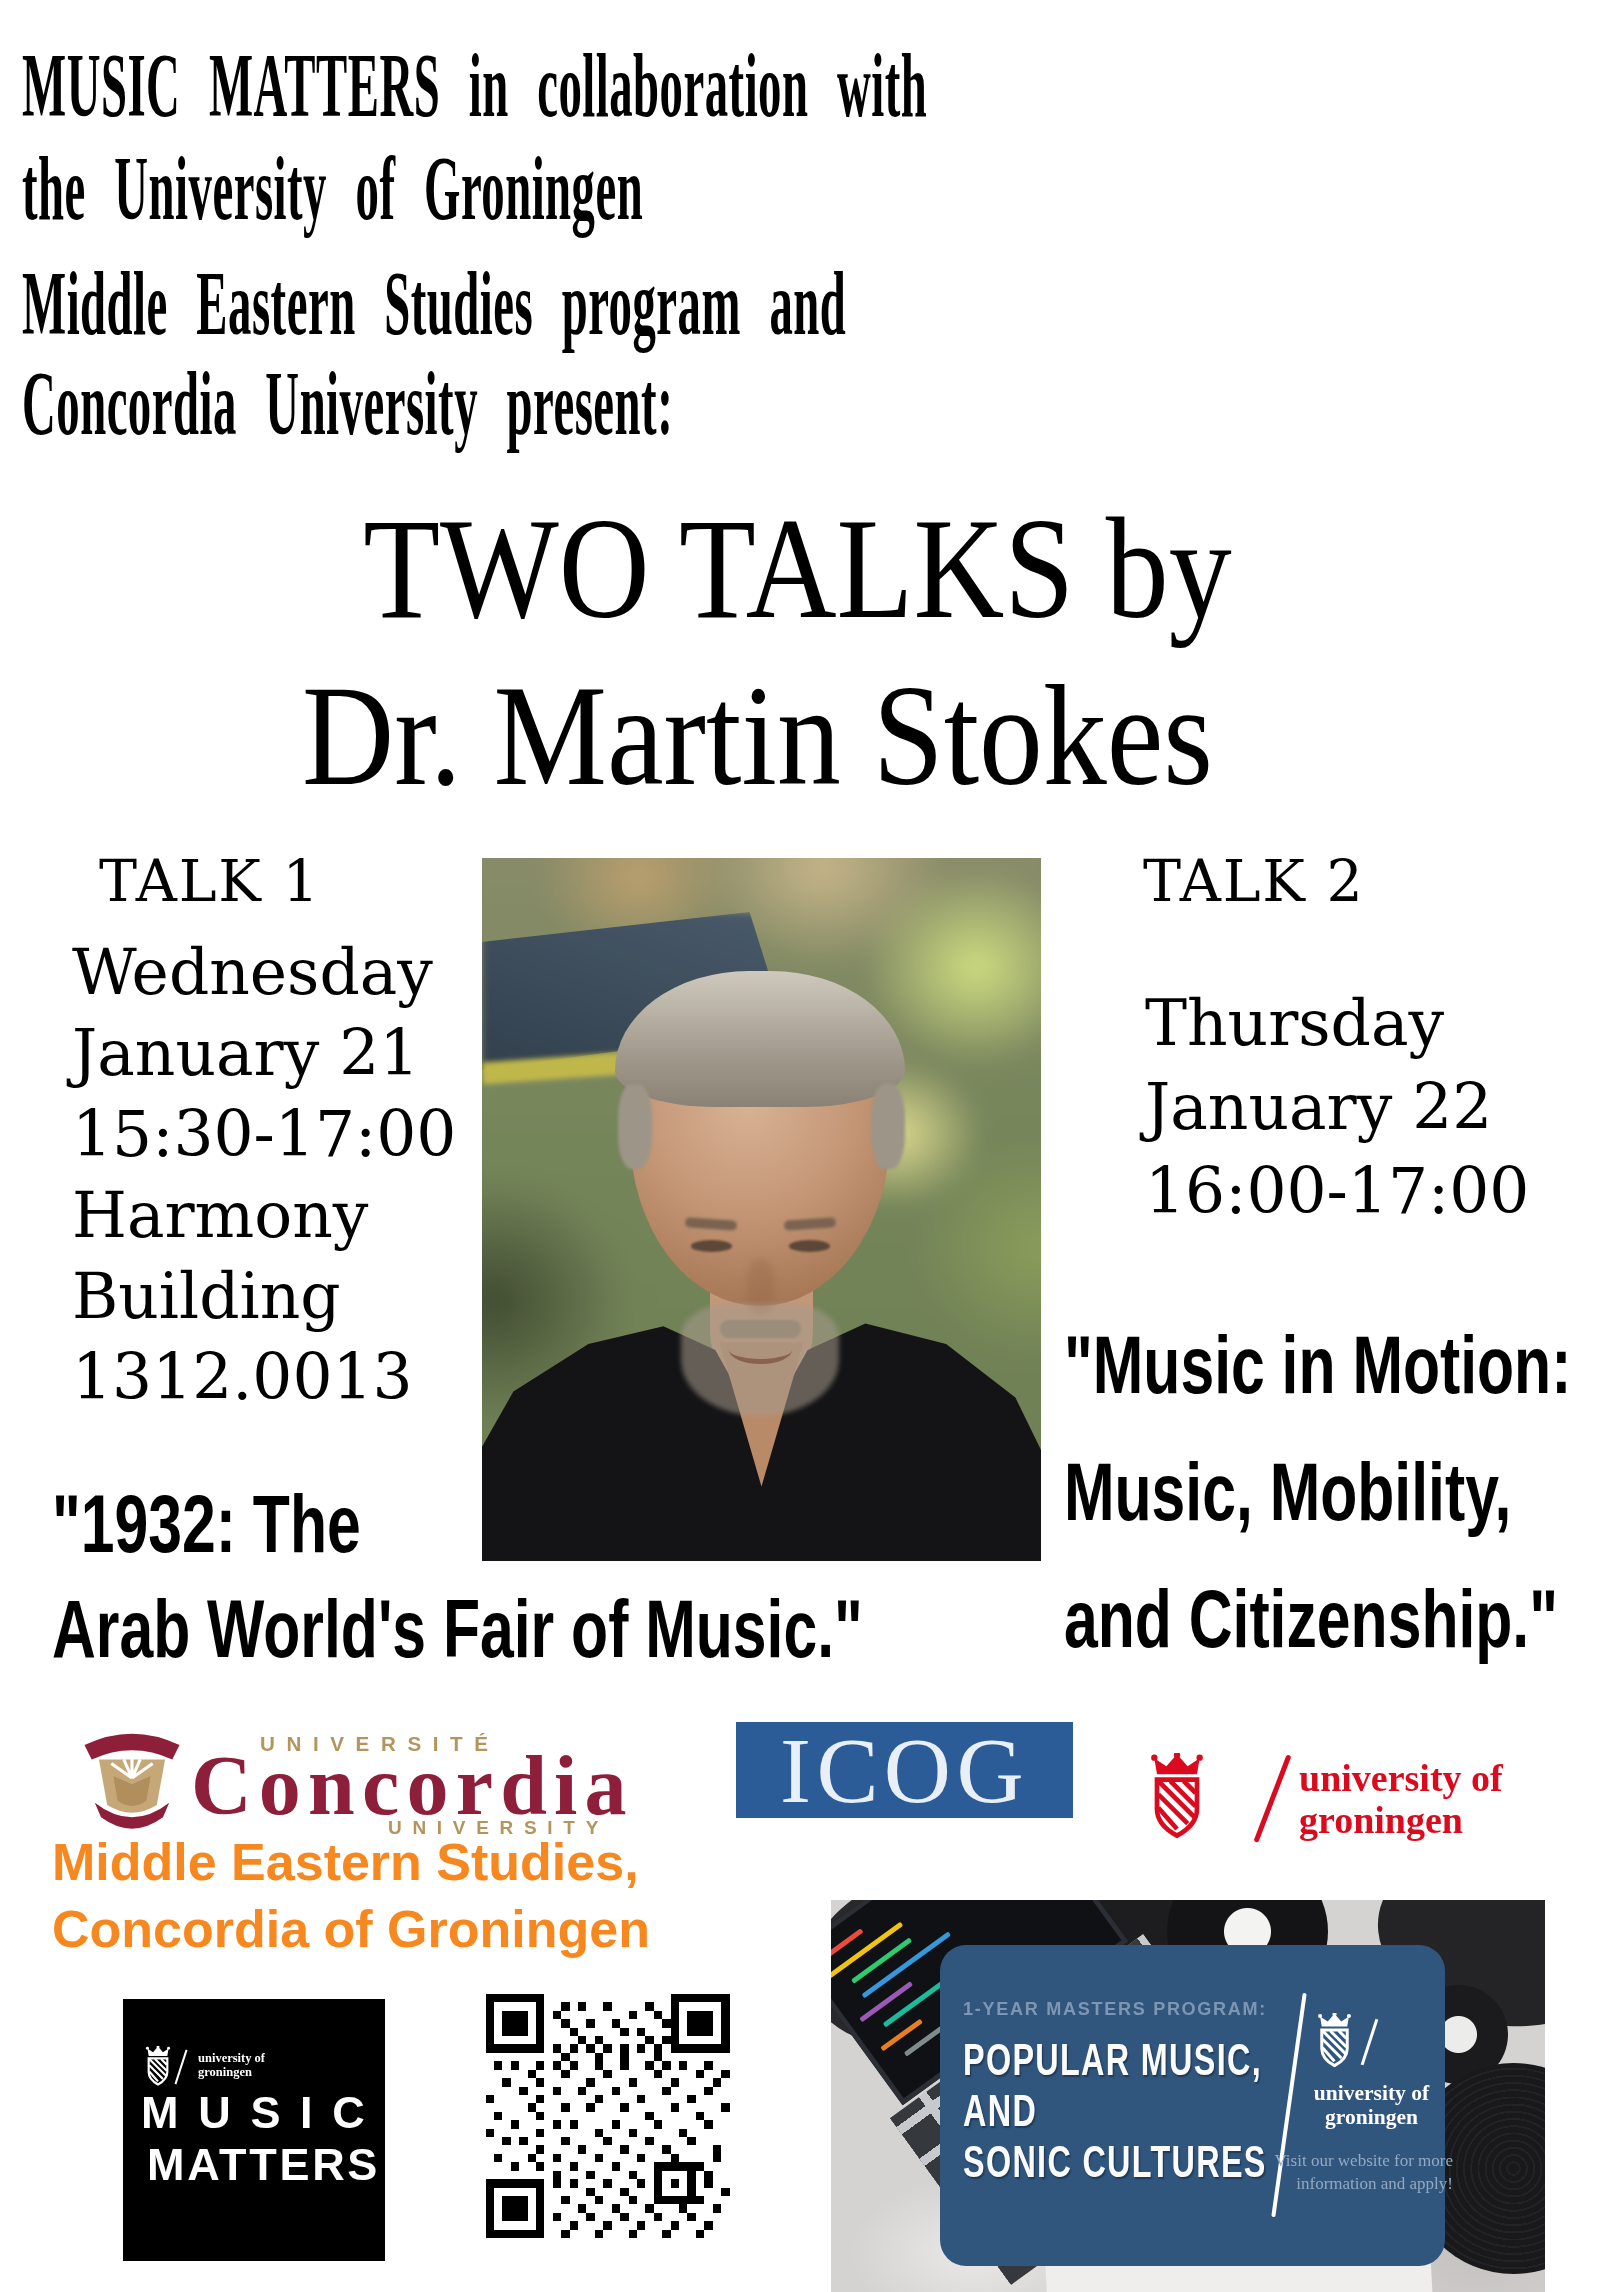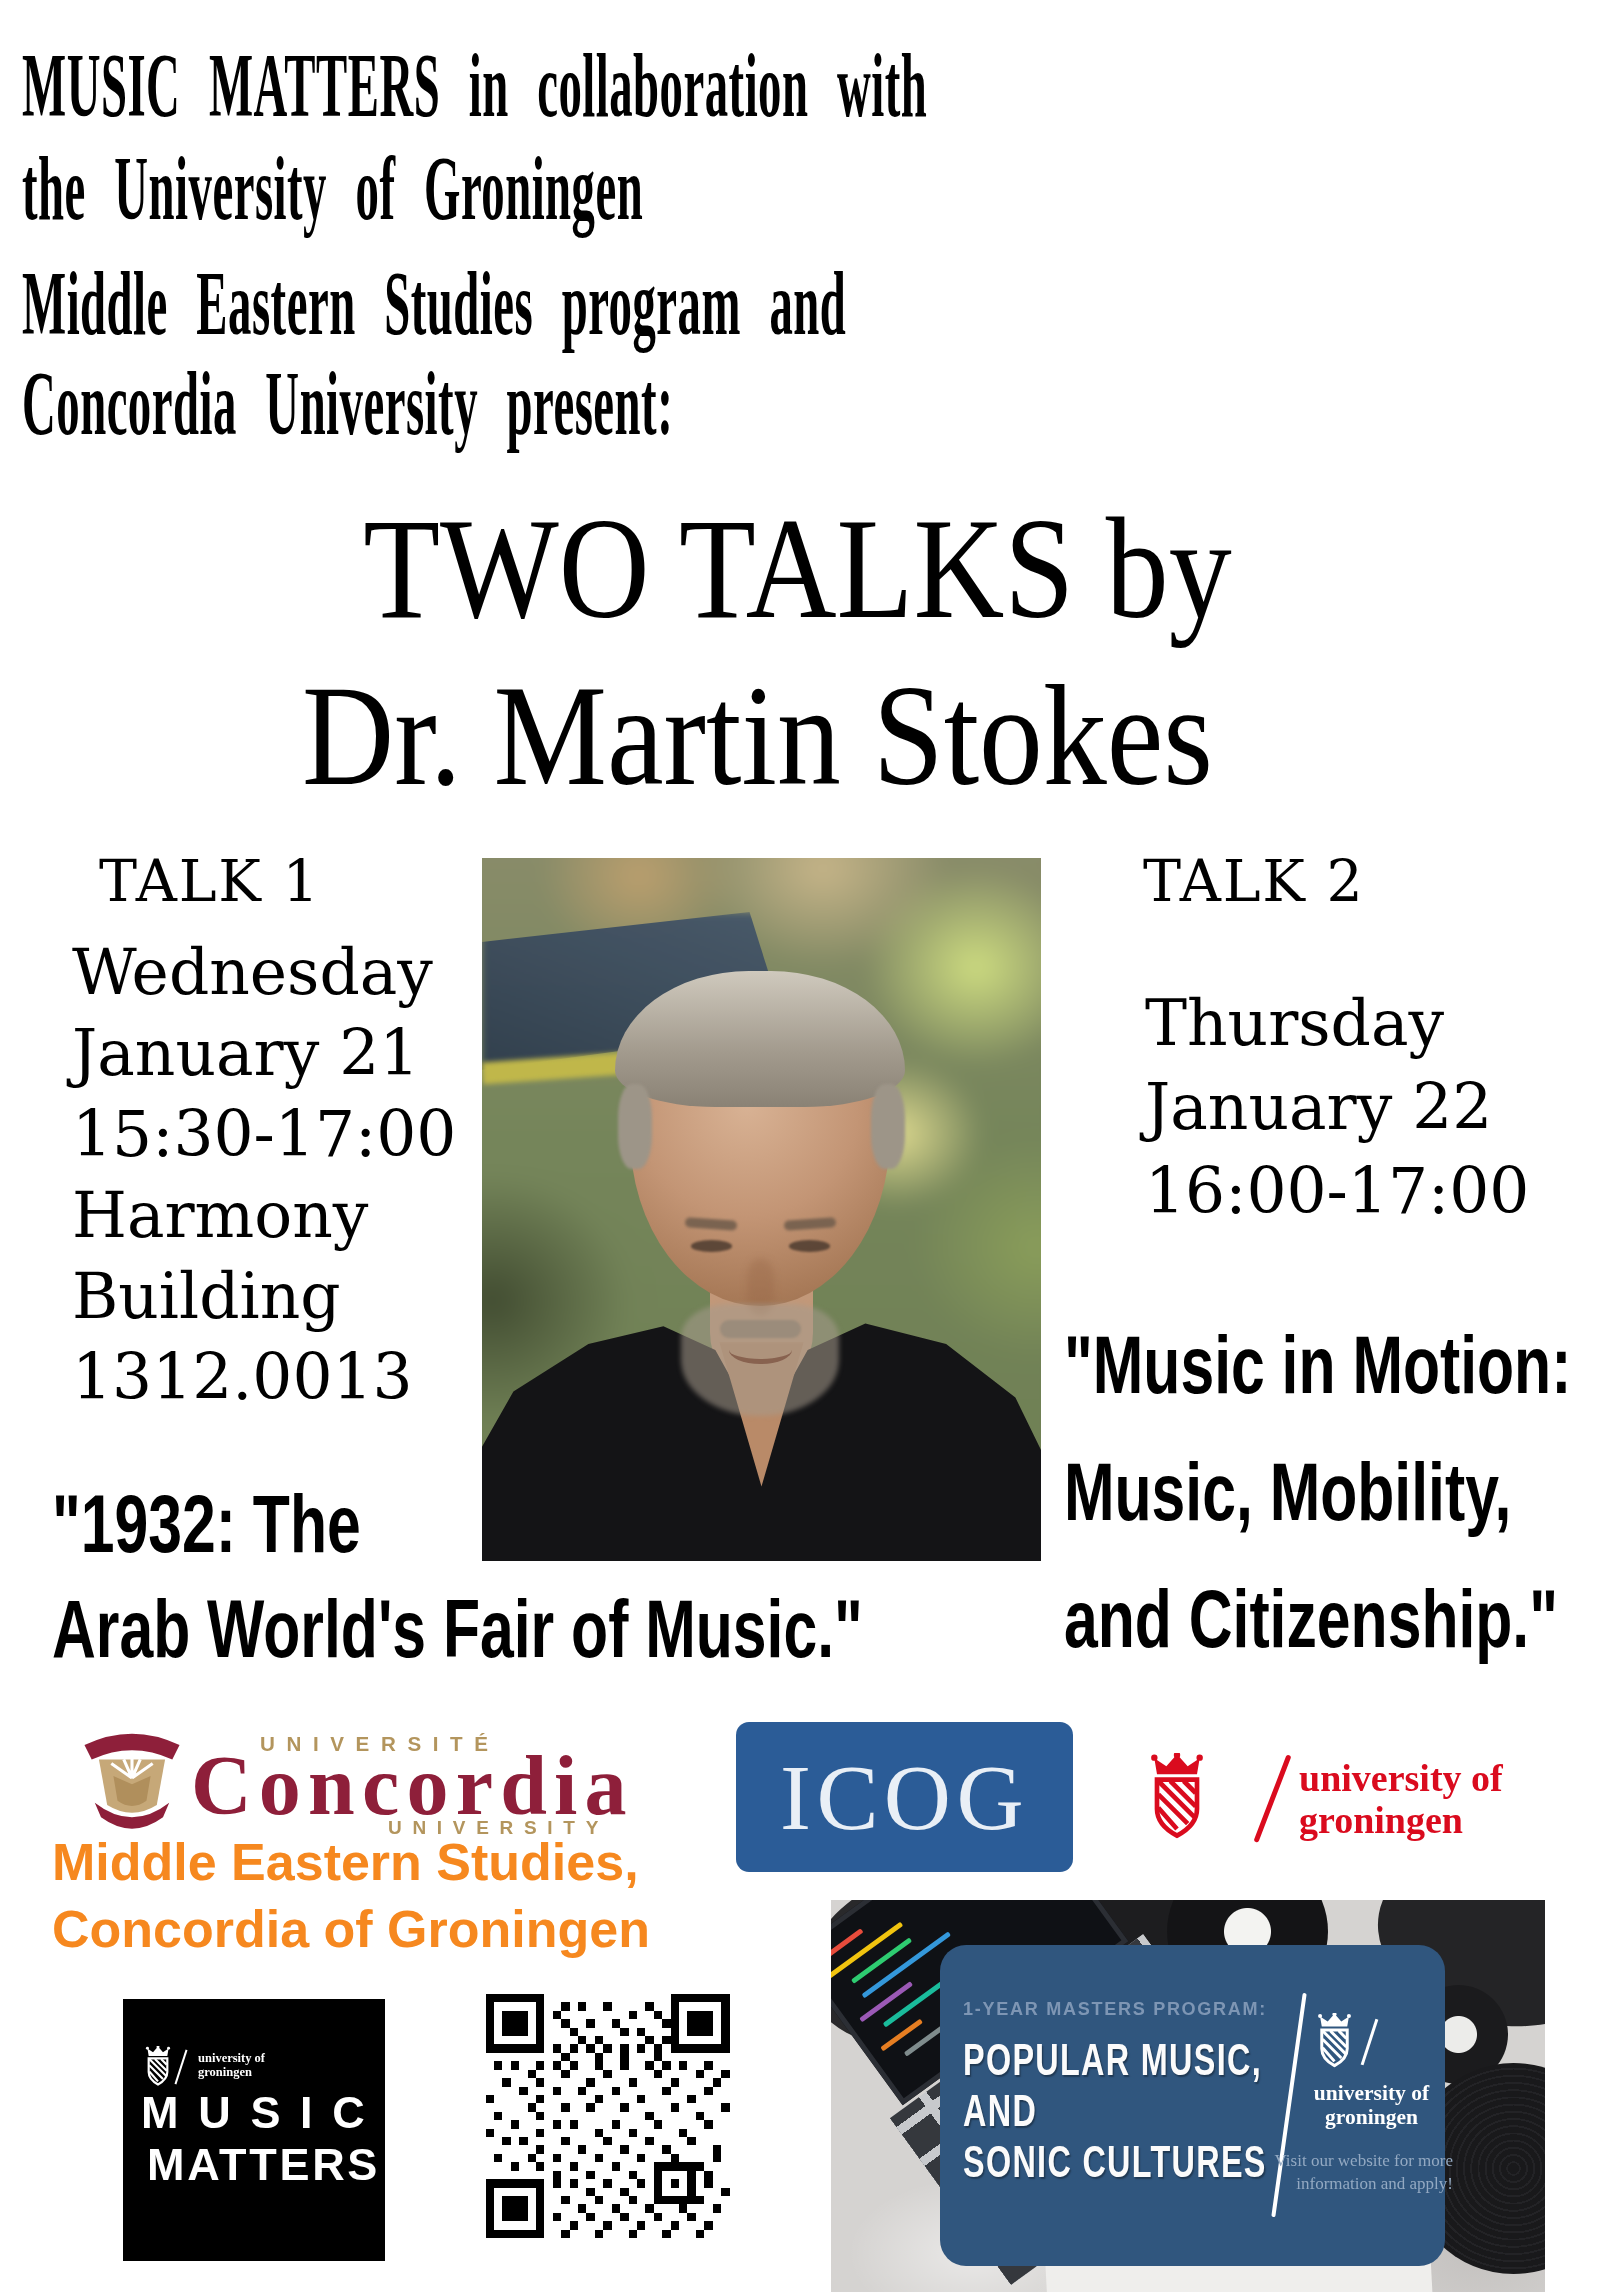--- a/index.html
+++ b/index.html
@@ -81,22 +81,22 @@
   
   #concordia-logo{left:70px;top:1712px;width:627px;height:134px;}
   #concordia-shield{left:0;top:1.8px;width:124px;height:124px;}
   #concordia-top{left:190px;top:21.5px;font:bold 20.6px/1 "Liberation Sans",sans-serif;
     letter-spacing:11.6px;color:var(--concordia-gold);}
   #concordia-word{left:121px;top:32px;font:bold 84px/1 "Liberation Serif",serif;
     letter-spacing:7.2px;color:var(--concordia-maroon);text-align:right;}
   #concordia-bottom{left:318px;top:106px;font:bold 19px/1 "Liberation Sans",sans-serif;
     letter-spacing:10.7px;color:var(--concordia-gold);}
 
-  #icog-logo{left:736px;top:1722px;width:337px;height:150px;background:var(--icog-blue);
-    display:flex;align-items:center;justify-content:center;border-radius:13px;}
+  #icog-logo{left:736px;top:1722px;width:337px;height:96px;background:var(--icog-blue);
+    display:flex;align-items:center;justify-content:center;}
   #icog-label{font:400 93px/1 "Liberation Serif",serif;color:#e9eff6;letter-spacing:5.4px;}
 
   #rug-logo{left:1143px;top:1748px;width:394px;height:107px;color:var(--rug-red);}
   #rug-crest{left:1.8px;top:5.4px;width:64px;height:88px;}
   #rug-slash{left:127px;top:3.6px;width:4.5px;height:93px;background:var(--rug-red);
     transform:rotate(21deg);border-radius:2.7px;}
   #rug-text{left:156px;top:9px;font:bold 38px/42px "Liberation Serif",serif;color:var(--rug-red);}
 
   #mes-caption{left:52px;top:1829px;font:bold 52px/67px "Liberation Sans",sans-serif;
     color:var(--orange);}

